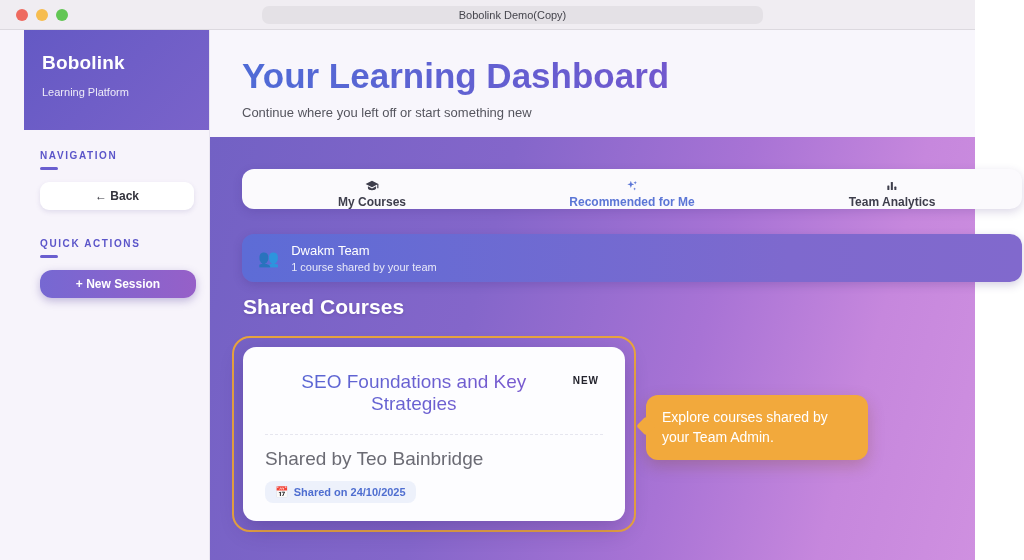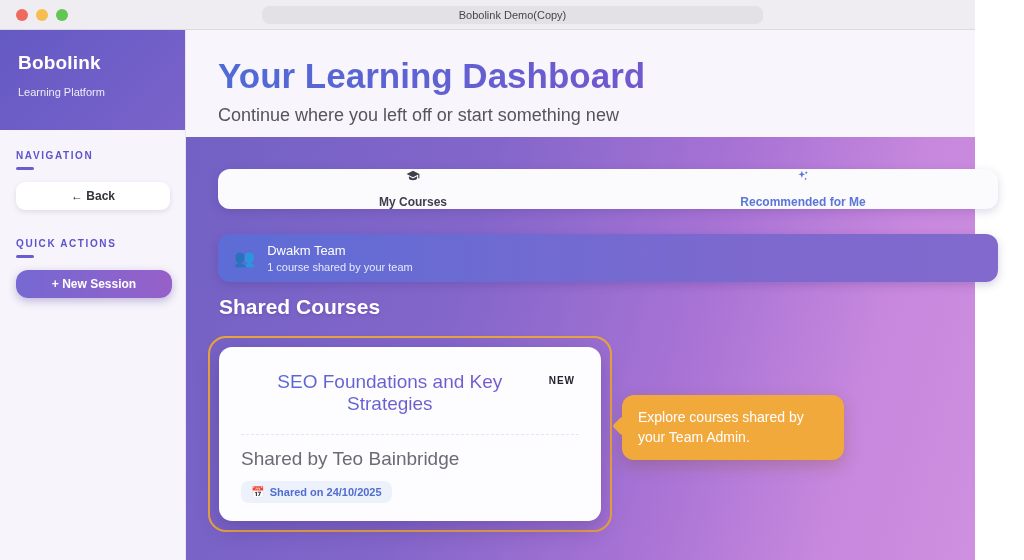--- a/index.html
+++ b/index.html
@@ -11,45 +11,45 @@
   
   .titlebar { position:relative; height:30px; flex:0 0 30px; background:#f0edf2; border-bottom:1px solid #dcd9df; display:flex; align-items:center; }
   .traffic { display:flex; gap:8px; margin-left:16px; }
   .light { width:12px; height:12px; border-radius:50%; }
   .light.red { background:#ee6a5f; }
   .light.yellow { background:#f6bd4f; }
   .light.green { background:#62c654; }
   .title-pill { position:absolute; left:262px; top:6px; width:501px; height:18px; background:#e4e1e6; border-radius:7px; display:flex; align-items:center; justify-content:center; font-size:11px; color:#45454d; }
 
   
-  .app { flex:1; display:flex; min-height:0; }
+  .app { flex:1; display:flex; min-height:0;padding-left:24px; }
 
   
   .sidebar { width:186px; flex:0 0 186px; background:#f7f4fb; display:flex; flex-direction:column; border-right:1px solid #e9e5f0; }
   .sidebar-header { height:100px; flex:0 0 100px; background:linear-gradient(135deg,#6459c4 0%,#7a63ca 100%); color:#fff; padding:22px 18px 0 18px; }
   .brand-name { font-size:19px; font-weight:bold; letter-spacing:.2px; }
   .brand-tagline { font-size:11px; margin-top:12px; color:rgba(255,255,255,.88); }
   .sidebar-body { padding:20px 16px; }
   .side-label { font-size:10px; font-weight:bold; letter-spacing:1.6px; color:#5b55c9; }
   .side-underline { width:18px; height:3px; background:#6a5ecf; border-radius:2px; margin:6px 0 12px 0; }
   .btn-back { width:154px; height:28px; background:#ffffff; border:none; border-radius:9px; box-shadow:0 2px 5px rgba(90,80,150,.14); font-size:12px; font-weight:bold; color:#33333c; cursor:pointer; font-family:inherit; display:block; }
   .group-gap { height:28px; }
   .btn-new-session { width:156px; height:28px; border:none; border-radius:12px; background:linear-gradient(90deg,#7668d2 0%,#9660c8 100%); color:#ffffff; font-size:12px; font-weight:bold; box-shadow:0 3px 8px rgba(90,70,160,.35); cursor:pointer; font-family:inherit; display:block; }
 
   
   .main { flex:1; display:flex; flex-direction:column; min-width:0; }
   .main-header { height:107px; flex:0 0 107px; background:#f8f6fc; padding:26px 0 0 32px; }
   .page-title { font-size:35px; font-weight:800; background:linear-gradient(90deg,#4f6bd6 0%,#7158ce 100%); -webkit-background-clip:text; background-clip:text; color:transparent; display:inline-block; }
-  .page-subtitle { font-size:18px; color:#55555e; margin-top:9px; }
+  .page-subtitle { font-size:13px; color:#55555e; margin-top:9px; }
 
   .content { flex:1; position:relative; background:linear-gradient(105deg,#7261c4 0%,#8466ca 35%,#a873d5 62%,#c687dd 82%,#cf90e0 100%); }
 
   
   .tabbar { position:absolute; left:32px; top:32px; width:780px; height:40px; background:#fbfafd; border-radius:12px; display:flex; overflow:hidden; box-shadow:0 3px 10px rgba(60,40,120,.18); }
-  .tab { flex:1 1 25%; display:flex; flex-direction:column; align-items:center; justify-content:space-between; gap:2px; cursor:pointer; position:relative; color:#3e3e4c; }
+  .tab { flex:1 1 25%; display:flex; flex-direction:column; align-items:center; justify-content:flex-end; gap:2px; cursor:pointer; position:relative; color:#3e3e4c; }
   .tab .tab-label { font-size:12px; font-weight:bold; }
   .tab .tab-icon { height:14px; display:flex; align-items:center; }
   .tab.active { background:#f3f0fb; color:#5b76d6; }
   .tab.active::after { content:""; position:absolute; left:0; right:0; bottom:0; height:4px; background:linear-gradient(90deg,#5a7ad8 0%,#b070d0 100%); }
   .tab.tinted { color:#5b76d6; }
 
   
   .team-banner { position:absolute; left:32px; top:97px; width:780px; height:48px; border-radius:12px; background:linear-gradient(90deg,#5d6cd6 0%,#7e69ce 70%,#8169cd 100%); box-shadow:0 3px 10px rgba(60,40,120,.22); display:flex; align-items:center; padding:0 16px; gap:12px; }
   .team-emoji { font-size:17px; line-height:1; filter:saturate(.8); }
   .team-title { font-size:13px; font-weight:normal; color:#ffffff; }
@@ -131,20 +131,30 @@
           <div class="tab tinted">
             <span class="tab-icon">
               <svg class="icon-svg" width="14" height="14" viewBox="0 0 24 24" fill="currentColor">
                   <path d="M10 3l1.6 4.6L16 9.2l-4.4 1.6L10 15.4 8.4 10.8 4 9.2l4.4-1.6L10 3z"></path>
                   <path d="M17.5 3.5l.8 2.2 2.2.8-2.2.8-.8 2.2-.8-2.2-2.2-.8 2.2-.8.8-2.2z"></path>
                   <path d="M16.5 14.5l.7 1.8 1.8.7-1.8.7-.7 1.8-.7-1.8-1.8-.7 1.8-.7.7-1.8z"></path>
                 </svg>
             </span>
             <span class="tab-label">Recommended for Me</span>
           </div>
+          <div class="tab">
+            <span class="tab-icon">
+              <svg class="icon-svg" width="14" height="14" viewBox="0 0 24 24" fill="currentColor">
+                  <rect x="4" y="11" width="3.5" height="8" rx="1"></rect>
+                  <rect x="10" y="5" width="3.5" height="14" rx="1"></rect>
+                  <rect x="16" y="13" width="3.5" height="6" rx="1"></rect>
+                </svg>
+            </span>
+            <span class="tab-label">Team Analytics</span>
+          </div>
         </div>
 
         <div class="team-banner">
           <span class="team-emoji">👥</span>
           <div>
             <div class="team-title">Dwakm Team</div>
             <div class="team-subtitle">1 course shared by your team</div>
           </div>
         </div>
 

